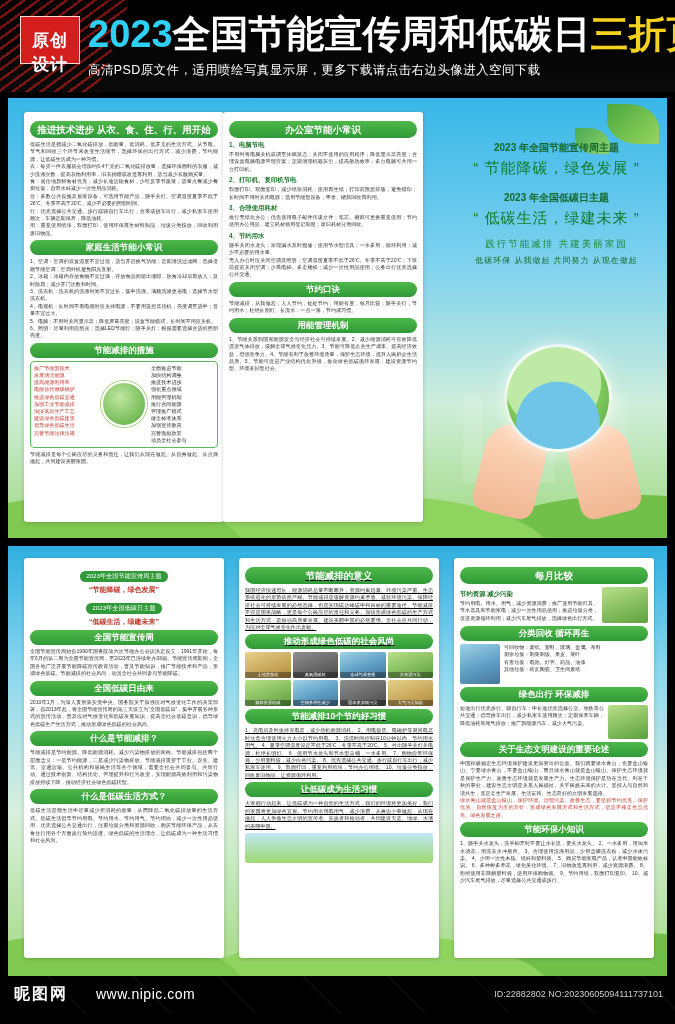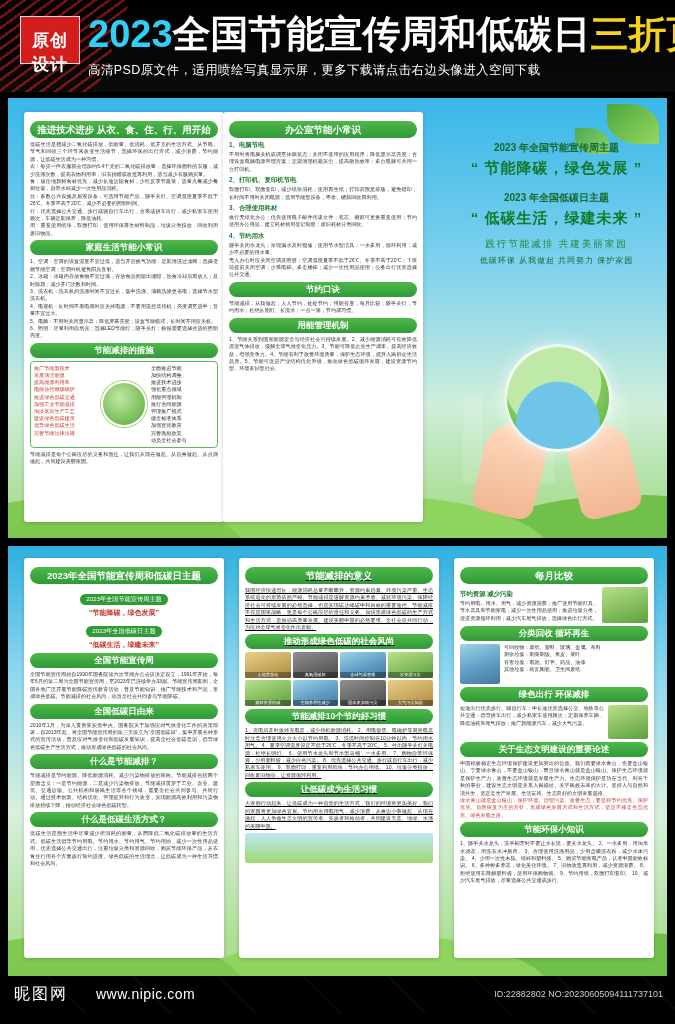--- a/index.html
+++ b/index.html
@@ -145,21 +145,21 @@
     font-size:4.2px; color:#fff; text-align:center;
     background:rgba(0,0,0,.35); line-height:6px;
   }
 
   
   .hero-title{
     margin-top:28px; text-align:center; color:#15692b;
     font-size:10px; line-height:16px; font-weight:bold;
   }
   .hero-quote{
-    text-align:center; color:#127a2b; font-size:15px; font-weight:bold;
+    text-align:center; color:#127a2b; font-size:15px; font-weight:normal;
     line-height:24px; letter-spacing:1px;
   }
   .hero-sub{
     text-align:center; color:#1b8b3a; font-size:9.5px; margin-top:8px; letter-spacing:2px;
   }
   .hero-sub2{
     text-align:center; color:#15692b; font-size:8px; margin-top:4px; letter-spacing:1px;
   }
   .earth-wrap{ position:absolute; left:18px; bottom:6px; width:170px; height:180px;}
   .earth{
@@ -175,21 +175,21 @@
     background:linear-gradient(180deg,#ffd9bd,#f0b793);
   }
   .hand.l{ left:8px; transform:rotate(14deg);}
   .hand.r{ right:8px; transform:rotate(-14deg);}
 
   
   .footer{
     position:relative; height:38px; background:#000; color:#fff;
   }
   .logo-cn{
-    position:absolute; left:14px; top:8px; font-size:16px; font-weight:normal; color:#fff;
+    position:absolute; left:14px; top:8px; font-size:16px; font-weight:bold; color:#fff;
     letter-spacing:2px;
   }
   .logo-url{
     position:absolute; left:96px; top:10px; font-size:14px; color:#fff; letter-spacing:.5px;
   }
   .footer-id{
     position:absolute; right:12px; top:13px; font-size:9px; color:#cfcfcf;
   }
   .wm{
     position:absolute; inset:0; pointer-events:none;
@@ -280,35 +280,34 @@
       <div class="sec-title sm">用能管理机制</div>
       <div class="body-text">1、节能关系到国家能源安全与经济社会可持续发展。2、减少能源消耗可有效降低温室气体排放，缓解全球气候变化压力。3、节能可降低企业生产成本、提高经济效益，增强竞争力。4、节能有利于改善环境质量，保护生态环境，提升人民群众生活品质。5、节能可促进产业结构优化升级，推动绿色低碳循环发展，建设资源节约型、环境友好型社会。</div>
     </div>
 
     <div class="fold" id="fold-3-area">
       <div class="hero-title">2023 年全国节能宣传周主题</div>
       <div class="hero-quote">“ 节能降碳，绿色发展 ”</div>
       <div class="hero-title" style="margin-top:10px">2023 年全国低碳日主题</div>
       <div class="hero-quote">“ 低碳生活，绿建未来 ”</div>
       <div class="hero-sub">践行节能减排  共建美丽家园</div>
-      <div class="hero-sub2">低碳环保 从我做起 共同努力 保护家园</div>
+      <div class="hero-sub2">低碳环保 从我做起 共同努力 从现在做起</div>
       <div class="earth-wrap">
         <div class="hand l"></div>
         <div class="hand r"></div>
         <div class="earth"></div>
       </div>
     </div>
   </div>
 
   <div class="board" id="board-bottom">
     <div class="city"></div>
     <div class="hills"></div>
 
     <div class="fold b2" id="b2-fold-1">
-      <div class="sec-title">2023年全国节能宣传周和低碳日主题</div>
       <div style="text-align:center">
         <div class="green-pill">2023年全国节能宣传周主题</div>
         <div style="font-size:7px;color:#c0392b;font-weight:bold;margin:1px 0">“节能降碳，绿色发展”</div>
         <div class="green-pill">2023年全国低碳日主题</div>
         <div style="font-size:7px;color:#c0392b;font-weight:bold;margin:1px 0">“低碳生活，绿建未来”</div>
       </div>
       <div class="sec-title sm">全国节能宣传周</div>
       <div class="body-text">全国节能宣传周始自1990年国务院第六次节能办公会议决定设立，1991年开始，每年6月的第二周为全国节能宣传周，至2023年已连续举办33届。节能宣传周期间，全国各地广泛开展节能降碳宣传教育活动，普及节能知识，推广节能技术和产品，形成绿色低碳、节能减排的社会风尚，动员全社会共同参与节能降碳。</div>
       <div class="sec-title sm">全国低碳日由来</div>
       <div class="body-text">2010年1月，为深入贯彻落实党中央、国务院关于加强应对气候变化工作的决策部署，自2013年起，将全国节能宣传周的第三天设立为“全国低碳日”，集中开展各种形式的宣传活动，普及应对气候变化和低碳发展知识，提高全社会低碳意识，倡导绿色低碳生产生活方式，推动形成绿色低碳的社会风尚。</div>

